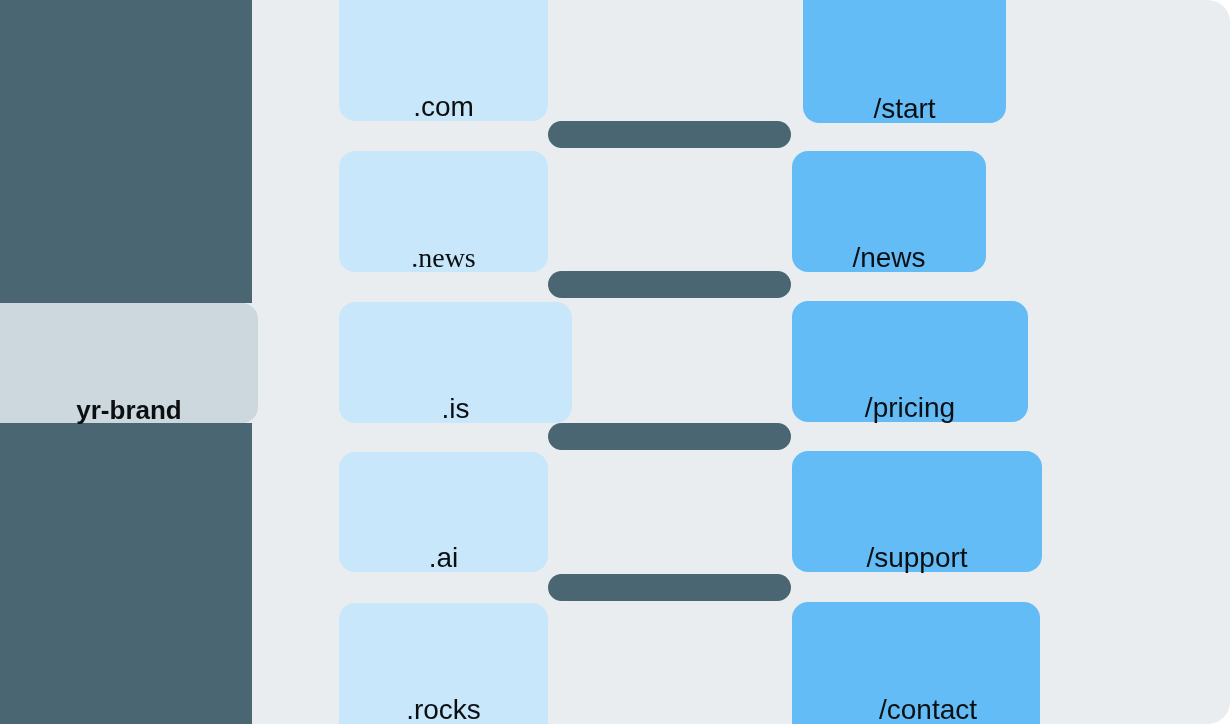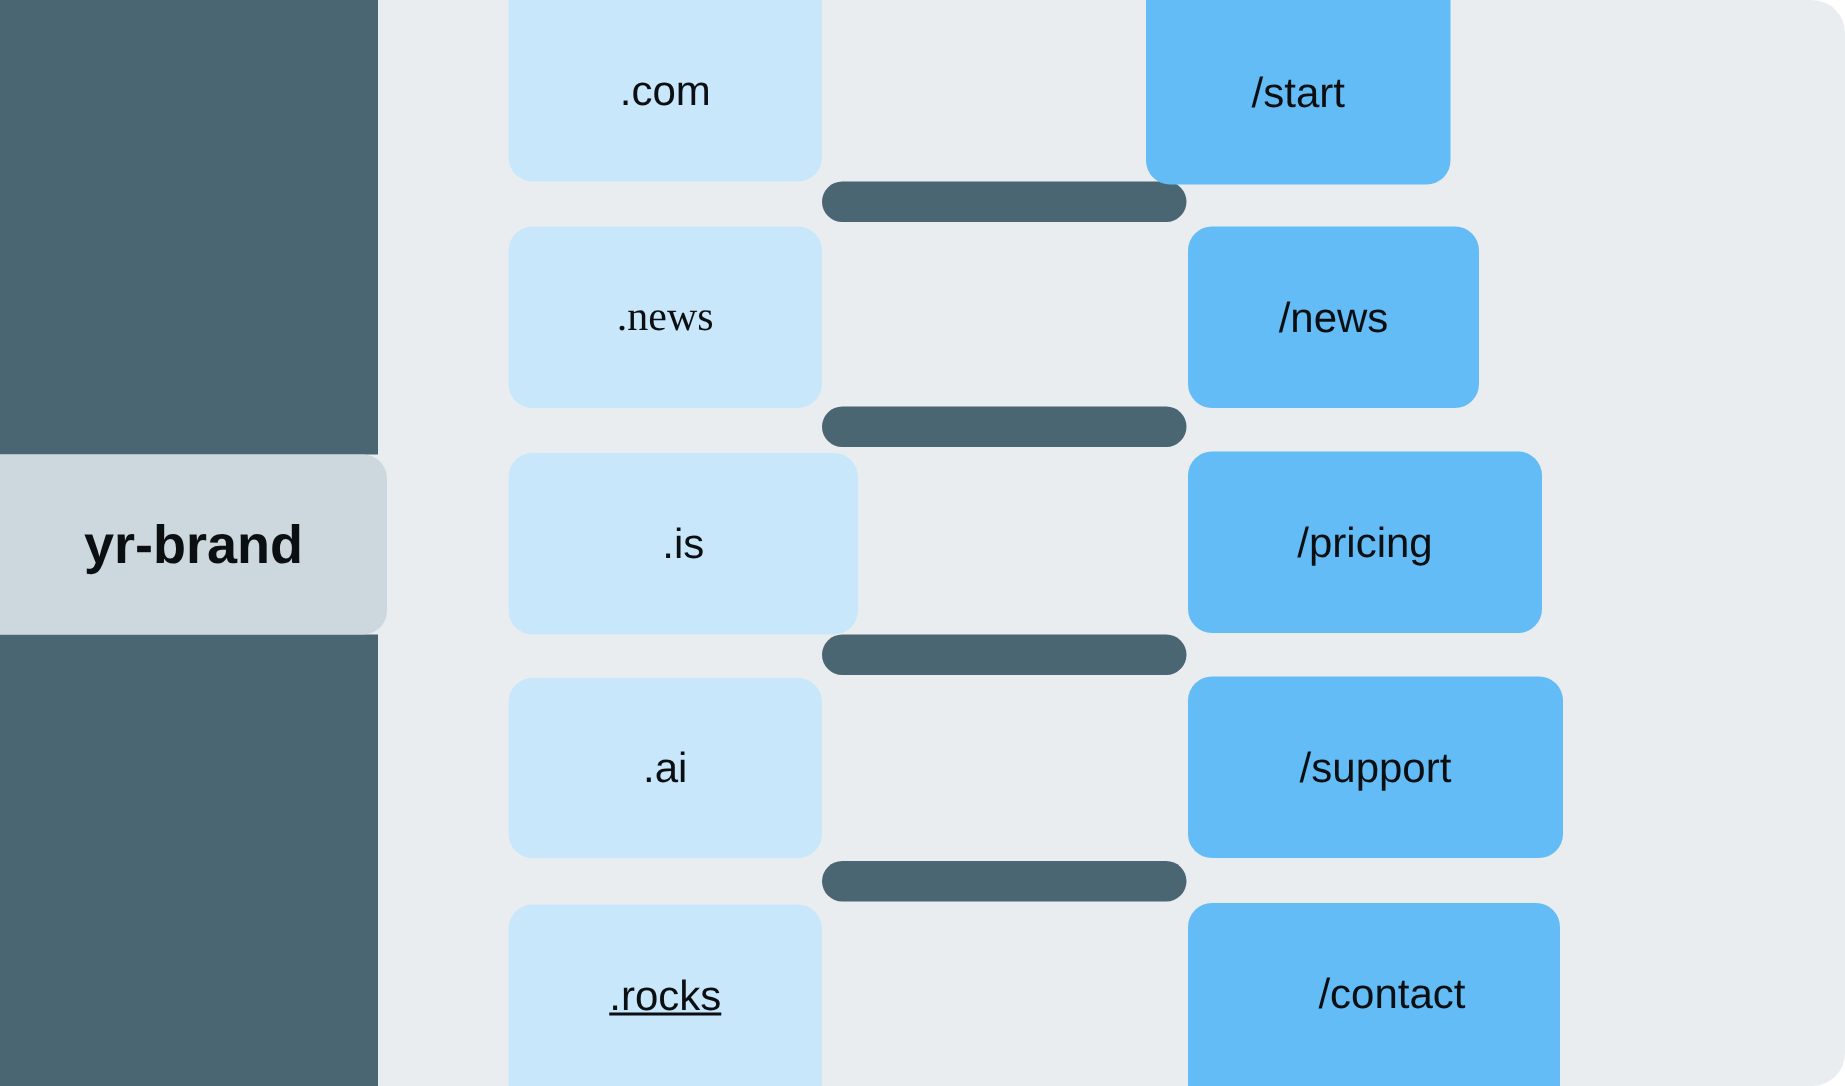--- a/index.html
+++ b/index.html
@@ -23,33 +23,33 @@
   }
   .panel-light {
     position: absolute;
     background: #eaedf0;
   }
 
   
   .node {
     position: absolute;
     display: flex;
-    align-items: center;
+    align-items: flex-end;
     justify-content: center;
     border-radius: 16px;
     color: #0b0f12;
     font-size: 28px;
     line-height: 1;
     white-space: nowrap;
     box-sizing: border-box;
   }
   .node-root {
     background: #ccd8dd;
     font-weight: bold;
-    font-size: 36px;
+    font-size: 26px;
     border-radius: 0 16px 16px 0;
   }
   .node-tld {
     background: #c9e7fb;
   }
   .node-path {
     background: #63bcf6;
   }
 
   
@@ -93,25 +93,25 @@
   </div>
 
   <div class="node node-tld" style="left:339px; top:302px; width:233px; height:121px;">
     <span>.is</span>
   </div>
 
   <div class="node node-tld" style="left:339px; top:452px; width:209px; height:120px;">
     <span>.ai</span>
   </div>
 
-  <div class="node node-tld" style="left:339px; top:603px; width:209px; height:121px; border-radius:16px 16px 0 0;text-decoration:underline;">
+  <div class="node node-tld" style="left:339px; top:603px; width:209px; height:121px; border-radius:16px 16px 0 0;">
     <span>.rocks</span>
   </div>
 
-  <div class="node node-path" style="left:764px; top:0px; width:203px; height:123px; border-radius:0 0 16px 16px;">
+  <div class="node node-path" style="left:803px; top:0px; width:203px; height:123px; border-radius:0 0 16px 16px;">
     <span>/start</span>
   </div>
 
   <div class="node node-path" style="left:792px; top:151px; width:194px; height:121px;">
     <span>/news</span>
   </div>
 
   <div class="node node-path" style="left:792px; top:301px; width:236px; height:121px;">
     <span>/pricing</span>
   </div>

